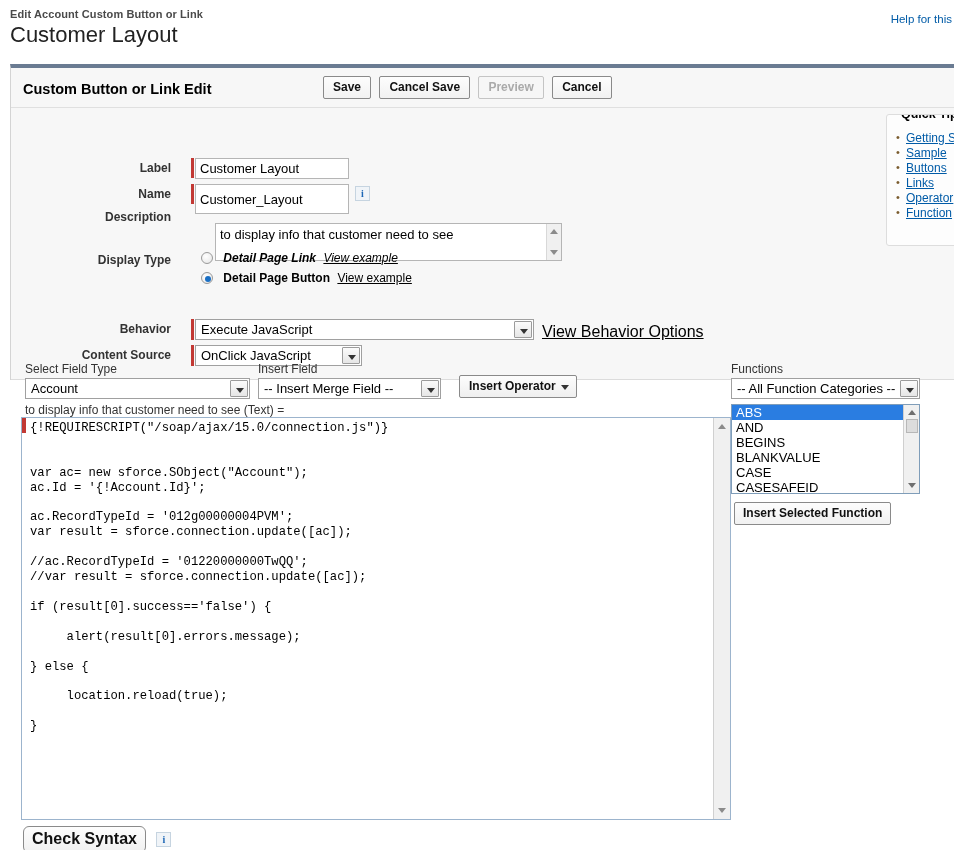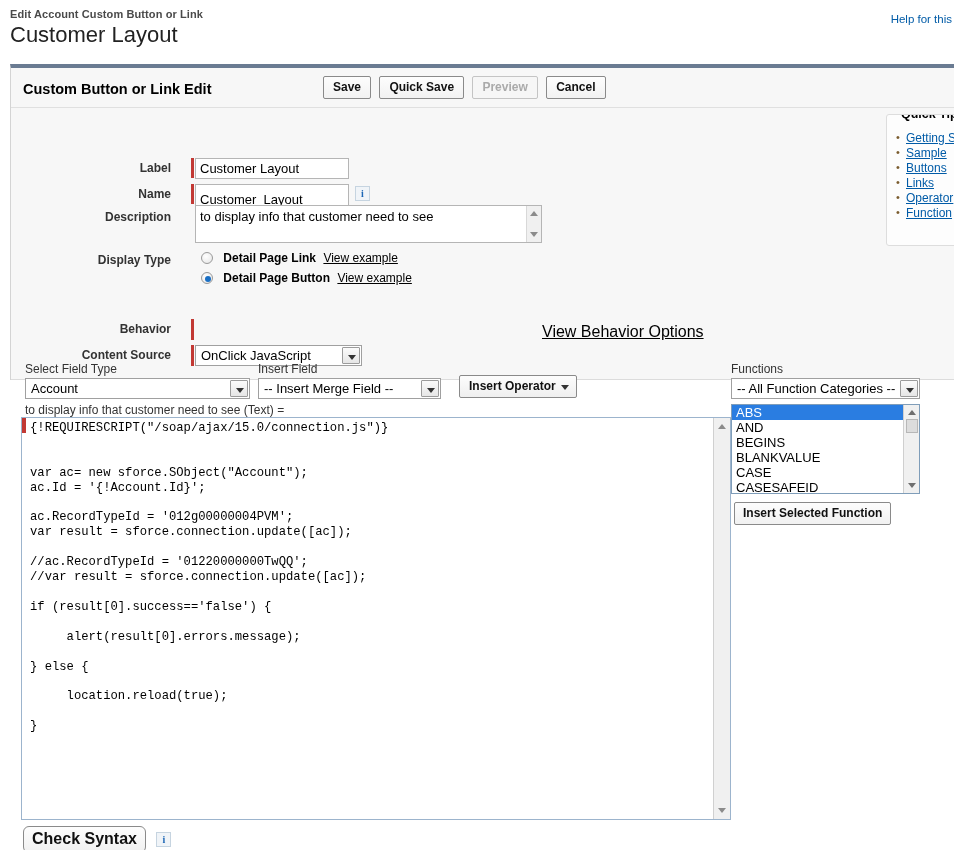--- a/index.html
+++ b/index.html
@@ -291,63 +291,67 @@
     <div class="page-title">Customer Layout</div>
   </div>
   <a class="help-link" href="#">Help for this</a>
 
   <div class="panel">
 
     <div class="panel-bar">
       <div class="panel-title">Custom Button or Link Edit</div>
       <div class="btn-row">
         <button class="btn">Save</button>
-        <button class="btn">Quick Save</button>
+        <button class="btn">Cancel Save</button>
         <button class="btn disabled">Preview</button>
         <button class="btn">Cancel</button>
       </div>
     </div>
 
     <div class="form-area">
 
       <div class="flabel" style="top:53px;">Label</div>
       <div class="reqbar" style="top:50px; height:20px;"></div>
       <input class="txtinput" style="top: 50px; width: 154px; height: 21px;" value="Customer Layout">
 
       <div class="flabel" style="top:79px;">Name</div>
       <div class="reqbar" style="top:76px; height:20px;"></div>
       <input class="txtinput" style="top: 76px; width: 154px; height: 30px;" value="Customer_Layout">
       <div class="infobox" style="left:344px; top:78px;">i</div>
 
       <div class="flabel" style="top:102px;">Description</div>
-      <div class="ta-wrap" style="top:97px;">
+      <div class="ta-wrap" style="top:115px;margin-left:20px;">
         <textarea class="ta" style="">to display info that customer need to see</textarea>
         <div class="ta-scroll">
           <div class="ta-arrow ta-up"></div>
           <div class="ta-arrow ta-dn"></div>
         </div>
       </div>
 
       <div class="flabel" style="top:145px;">Display Type</div>
 
-      <div class="radio-line" style="top:143px;">
+      <div class="radio-line" style="top:143px;font-style:italic;">
         <span class="radio"></span>
         <span class="radio-label">Detail Page Link</span>
         <a class="ex-link" href="#">View example</a>
       </div>
 
       <div class="radio-line" style="top:163px;">
         <span class="radio on"></span>
         <span class="radio-label">Detail Page Button</span>
         <a class="ex-link" href="#">View example</a>
       </div>
 
 
       <div class="flabel" style="top:214px;">Behavior</div>
       <div class="reqbar" style="top:211px; height:21px;"></div>
+      <div class="sel" style="left:184px; top:211px; width:339px;">
+        <span>Execute JavaScript</span>
+        <span class="arrow-box"></span>
+      </div>
       <a class="behavior-link" style="left:531px; top:215px;" href="#">View Behavior Options</a>
 
       <div class="flabel" style="top:240px;">Content Source</div>
       <div class="reqbar" style="top:237px; height:21px;"></div>
       <div class="sel" style="left:184px; top:237px; width:167px;">
         <span>OnClick JavaScript</span>
         <span class="arrow-box"></span>
       </div>
     </div>
   </div>

